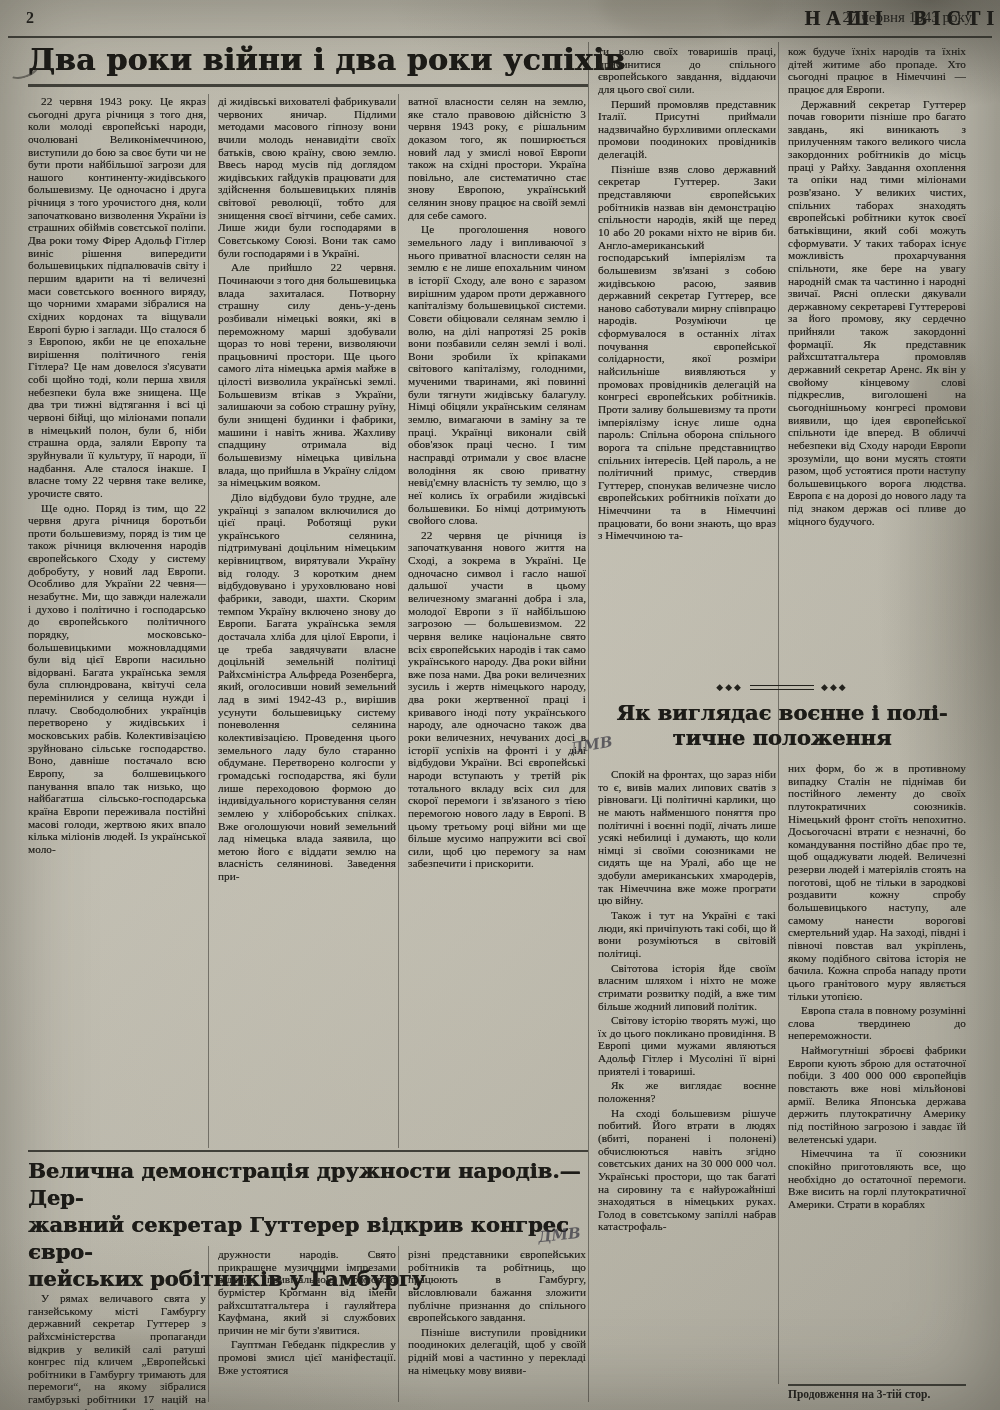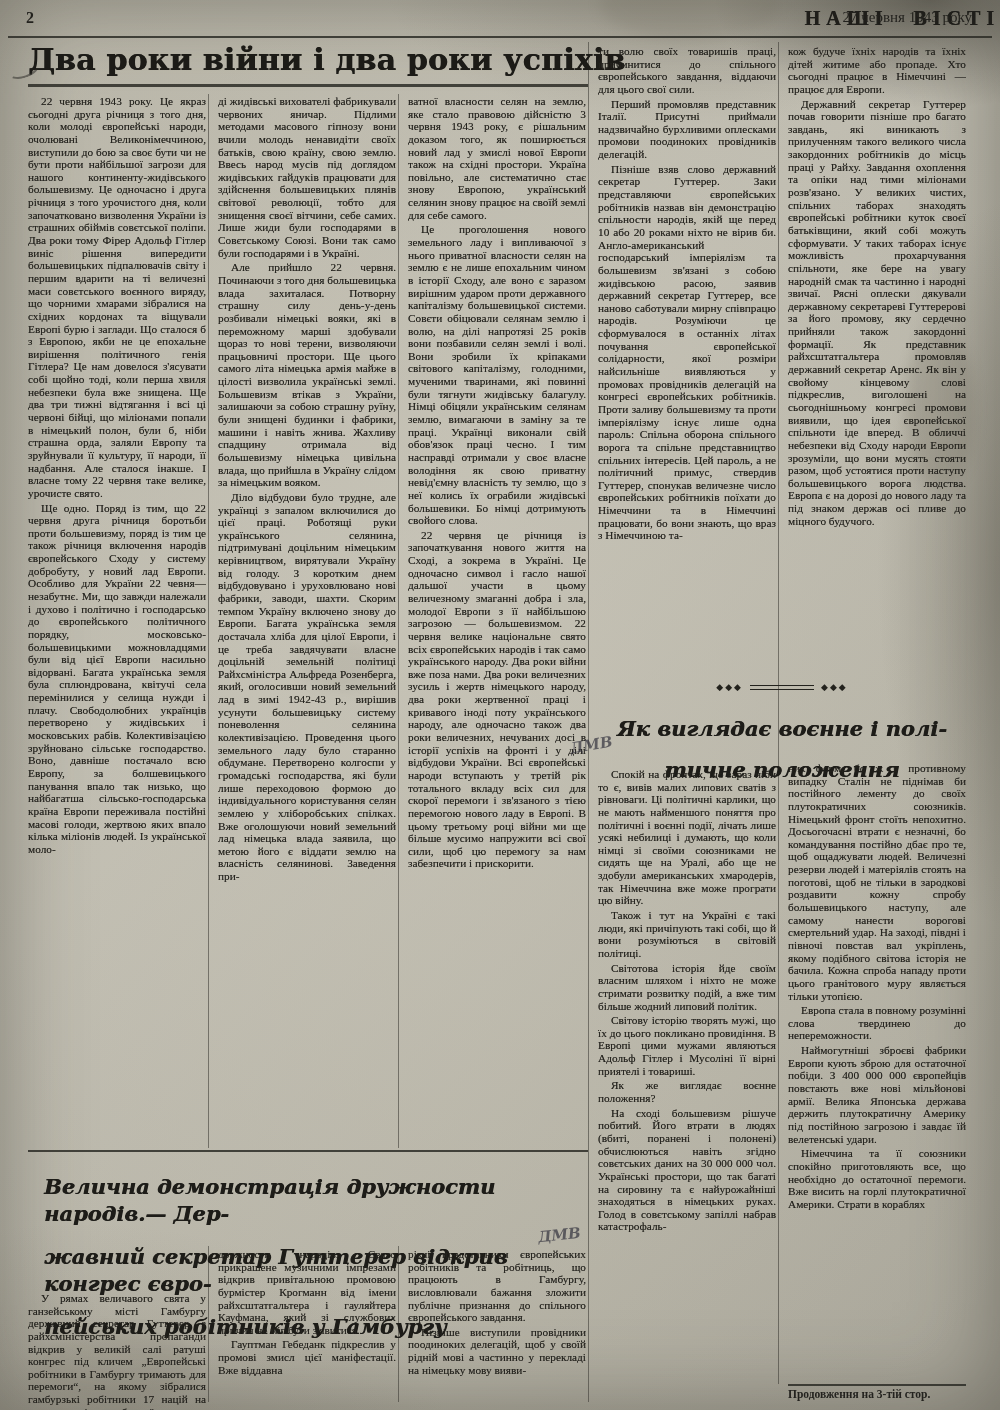--- a/index.html
+++ b/index.html
@@ -23,21 +23,21 @@
     letter-spacing:6px;word-spacing:14px;color:#1f1e1a;text-shadow:.4px 0 0 currentColor;}
   .hdate{position:absolute;right:28px;top:9px;font-size:15px;font-weight:normal;}
   .hrule{position:absolute;background:#2c2b26;opacity:.85;}
   .vrule{position:absolute;width:1px;background:#35332d;opacity:.55;}
   
   .headline-main{position:absolute;left:28px;top:42px;width:562px;font-size:30px;font-weight:bold;
     font-family:"DejaVu Serif", serif;letter-spacing:.2px;color:#1c1b17;text-shadow:.7px 0 0 currentColor;white-space:nowrap;}
   .headline2{font-family:"DejaVu Serif", serif;font-weight:bold;color:#1d1c18;text-shadow:.5px 0 0 currentColor;}
   .headline-war{position:absolute;left:598px;top:700px;width:368px;text-align:center;font-size:21px;line-height:1.2;}
   .headline-hamburg{position:absolute;left:28px;top:1158px;width:562px;font-size:21px;line-height:1.28;}
-  .headline2 p{margin:16px;text-indent:0;font-style:italic;}
+  .headline2 p{margin:0;text-indent:0;}
   
   .col{position:absolute;font-size:11.3px;line-height:1.12;text-align:justify;overflow:hidden;
     color:#24231e;text-shadow:0 0 .4px rgba(30,28,24,.55);overflow-wrap:break-word;}
   .col p{margin:0 0 2px;text-indent:13px;}
   .col.cont p:first-child{text-indent:0;}
   
   .ornament{position:absolute;left:598px;top:682px;width:368px;display:flex;align-items:center;justify-content:center;color:#23221d;}
   .orn-d{font-size:9px;letter-spacing:2px;}
   .orn-line{width:64px;height:3px;border-top:1.5px solid #23221d;border-bottom:1.5px solid #23221d;margin:0 7px;}
   
@@ -131,21 +131,21 @@
   <div class="headline2 headline-hamburg">
       <p>Велична демонстрація дружности народів.— Дер-</p>
       <p>жавний секретар Гуттерер відкрив конгрес євро-</p>
       <p>пейських робітників у Гамбургу</p>
     </div>
   <div class="col" style="left:28px;top:1292px;width:178px;height:154px">
       <p>У рямах величавого свята у ганзейському місті Гамбургу державний секретар Гуттерер з райхсміністерства пропаганди відкрив у великій салі ратуші конгрес під кличем „Европейські робітники в Гамбургу тримають для перемоги“, на якому зібралися гамбурзькі робітники 17 націй на демонстрацію непоборної</p>
     </div>
   <div class="col cont" style="left:218px;top:1248px;width:178px;height:154px">
       <p>дружности народів. Свято прикрашене музичними імпрезами відкрив привітальною промовою бурмістер Крогманн від імени райхсштатгальтера і гауляйтера Кауфмана, який зі службових причин не міг бути з'явитися.</p>
-      <p>Гауптман Гебеданк підкреслив у промові змисл цієї маніфестації. Вже віддавна</p>
+      <p>Гауптман Гебеданк підкреслив у промові змисл цієї маніфестації. Вже устоятися</p>
     </div>
   <div class="col cont" style="left:408px;top:1248px;width:178px;height:154px">
       <p>різні представники європейських робітників та робітниць, що працюють в Гамбургу, висловлювали бажання зложити публічне признання до спільного європейського завдання.</p>
       <p>Пізніше виступили провідники поодиноких делегацій, щоб у своїй рідній мові а частинно у перекладі на німецьку мову вияви-</p>
     </div>
 
   <div class="hand" style="left:570px;top:736px;transform:rotate(-10deg)">ДМВ</div>
   <div class="hand" style="left:538px;top:1226px;transform:rotate(-6deg)">ДМВ</div>
 
 </div>

